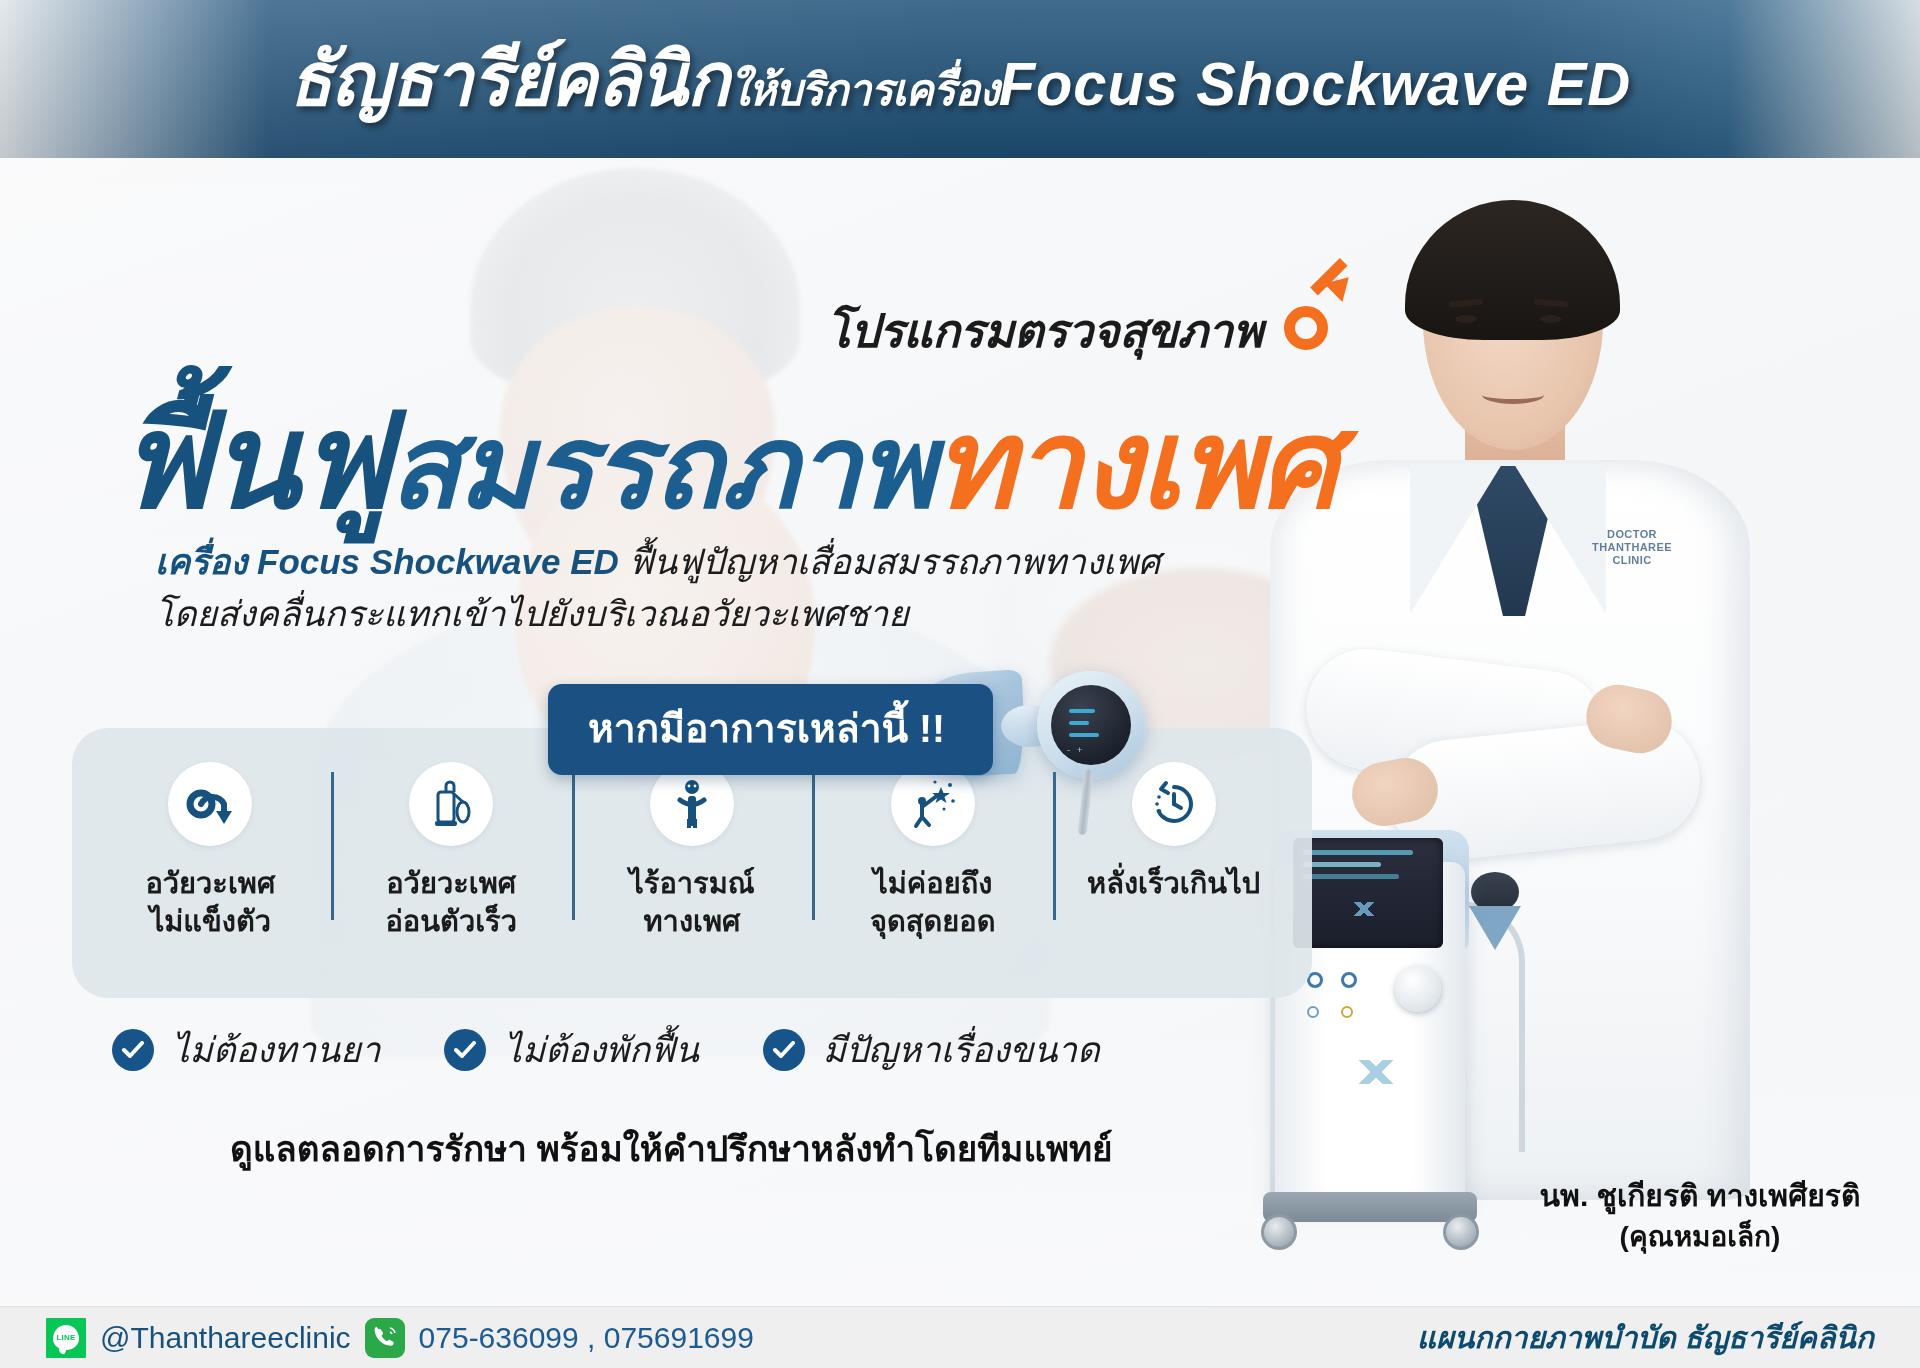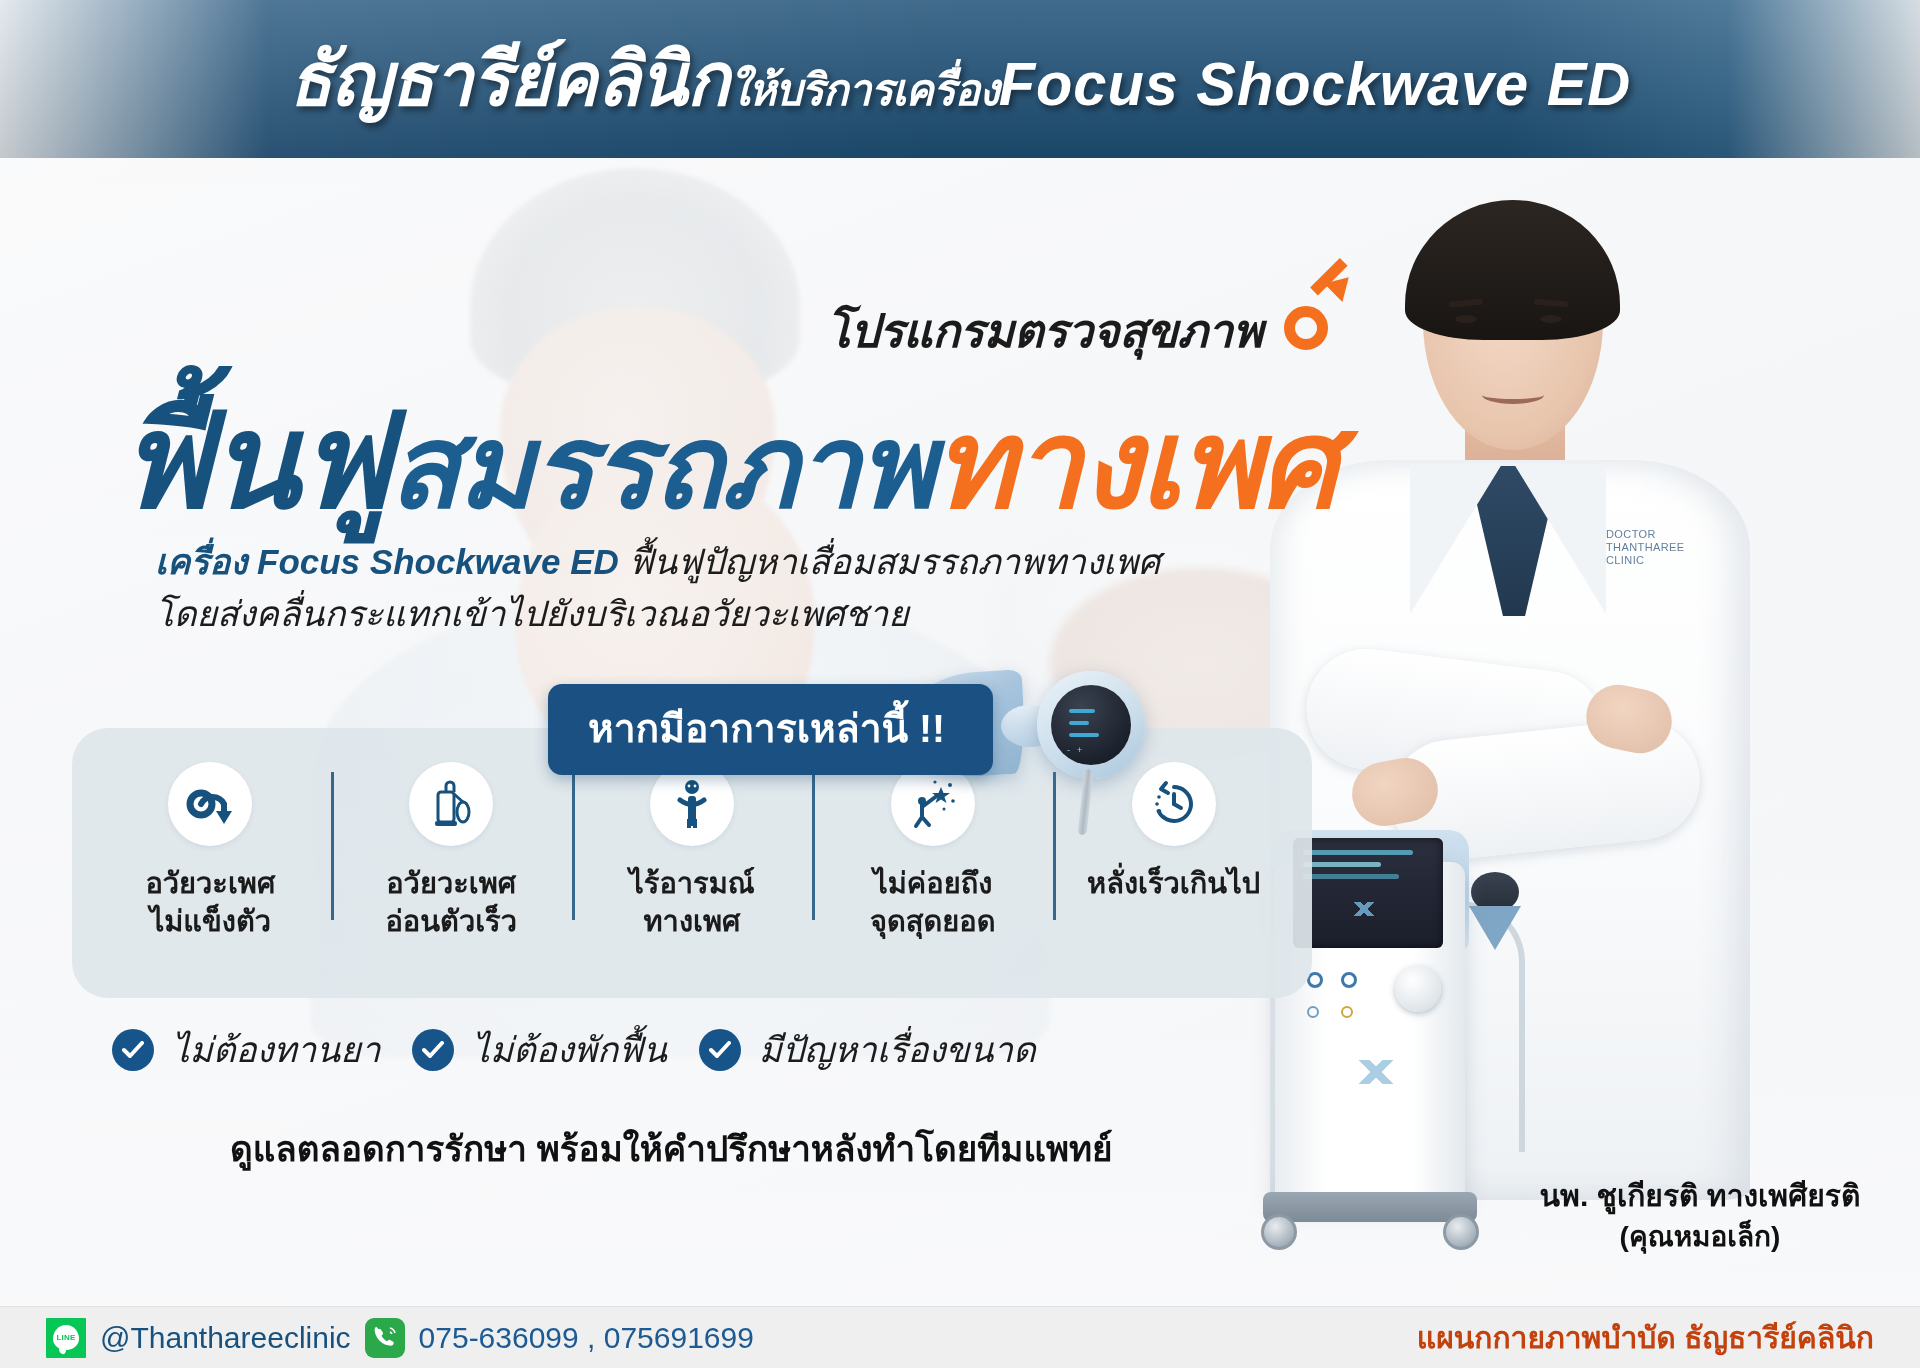--- a/index.html
+++ b/index.html
@@ -142,22 +142,22 @@
   }
   .doc-arm-l { left:96px; top:470px; width:300px; transform:rotate(7deg); }
   .doc-arm-r { left:180px; top:540px; width:310px; transform:rotate(-6deg); }
   .doc-hand-l, .doc-hand-r {
     position:absolute; z-index:6; width:86px; height:64px; border-radius:36px;
     background:radial-gradient(ellipse at 40% 35%,#f1d5c2,#e0bda6);
   }
   .doc-hand-l { left:376px; top:497px; transform:rotate(12deg); }
   .doc-hand-r { left:142px; top:570px; transform:rotate(-10deg); }
   .doc-logo {
-    position:absolute; left:396px; top:338px; width:96px; height:40px; z-index:6;
-    color:#3a5f84; font-size:11px; line-height:13px; font-weight:normal; text-align:left;
+    position:absolute; left:374px; top:338px; width:96px; height:40px; z-index:6;
+    color:#3a5f84; font-size:11px; line-height:13px; font-weight:bold; text-align:center;
     letter-spacing:.4px; opacity:.8;
   }
 
   
   .machine { position:absolute; left:1245px; top:810px; width:300px; height:440px; z-index:7; }
   .mach-body {
     position:absolute; left:30px; top:52px; width:190px; height:340px;
     background:linear-gradient(90deg,#e9edf1 0%,#ffffff 28%,#ffffff 72%,#e3e9ee 100%);
     border-radius:14px 14px 6px 6px;
     box-shadow:0 8px 22px rgba(120,140,160,.3);
@@ -332,21 +332,21 @@
     box-shadow:0 2px 5px rgba(130,150,165,.18);
   }
   .sym-label {
     font-size:29px; font-weight:bold; color:#1b1b1b;
     text-align:center; line-height:38px; white-space:pre-line;
   }
 
   
   .benefits {
     position:absolute; left:112px; top:1022px; z-index:20;
-    display:flex; align-items:center; gap:32px;
+    display:flex; align-items:center; gap:64px;
   }
   .benefit { display:flex; align-items:center; gap:18px; }
   .check-circle {
     width:42px; height:42px; border-radius:50%; background:#16548a;
     display:flex; align-items:center; justify-content:center; flex:none;
   }
   .check-circle svg { display:block; }
   .benefit-label {
     font-size:35px; font-style:italic; color:#1c1c1c; white-space:nowrap;
   }
@@ -383,21 +383,21 @@
     content:""; position:absolute; left:6px; bottom:-4px; width:7px; height:8px;
     background:#ffffff; border-radius:0 0 40% 60%; transform:rotate(12deg);
   }
   .line-word { font-size:8px; font-weight:bold; color:#06c755; letter-spacing:.2px; }
   .phone-badge {
     width:40px; height:40px; border-radius:9px; background:#2aa84a;
     display:flex; align-items:center; justify-content:center; flex:none;
   }
   .footer-text { font-size:30px; color:#1b5a93; white-space:nowrap; }
   .footer-line-id { color:#17517e; }
-  .footer-right { font-size:30px; font-weight:bold; color:#c2410c; white-space:nowrap; }
+  .footer-right { font-size:30px; font-weight:bold; color:#0c4a6e; white-space:nowrap;font-style:italic; }
 </style>
 </head>
 <body>
 
 <div class="poster">
 
   <div class="header">
     <div class="header-title">
       <span class="clinic">ธัญธารีย์คลินิก</span><span class="svc">ให้บริการเครื่อง</span><span class="brand">Focus Shockwave ED</span>
     </div>

